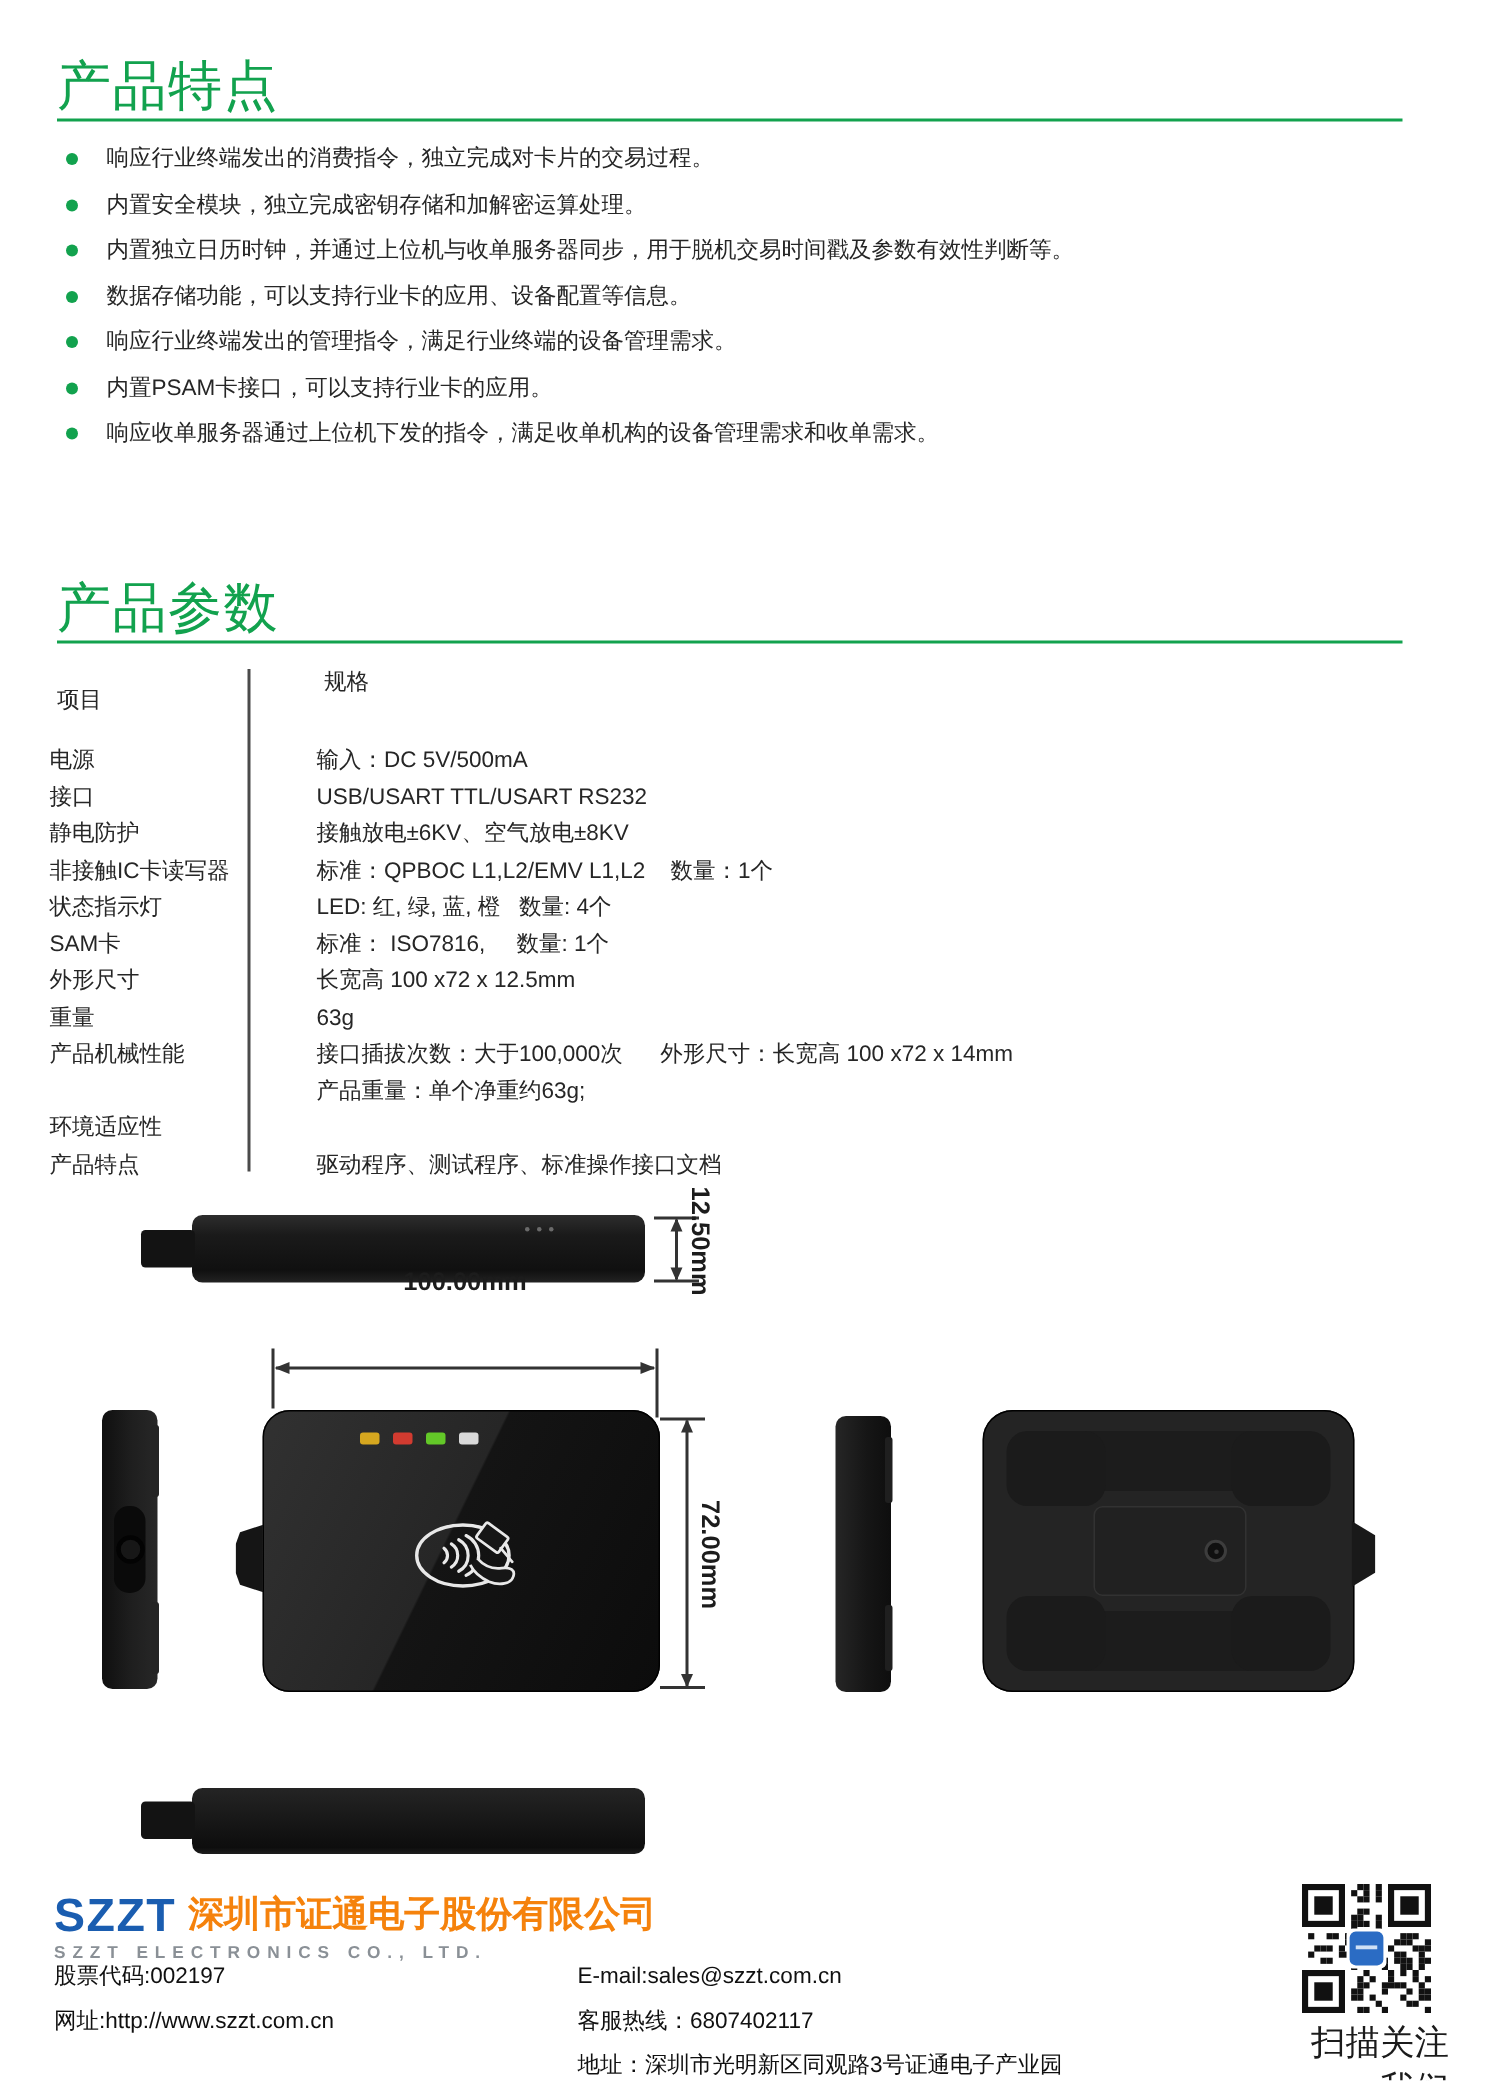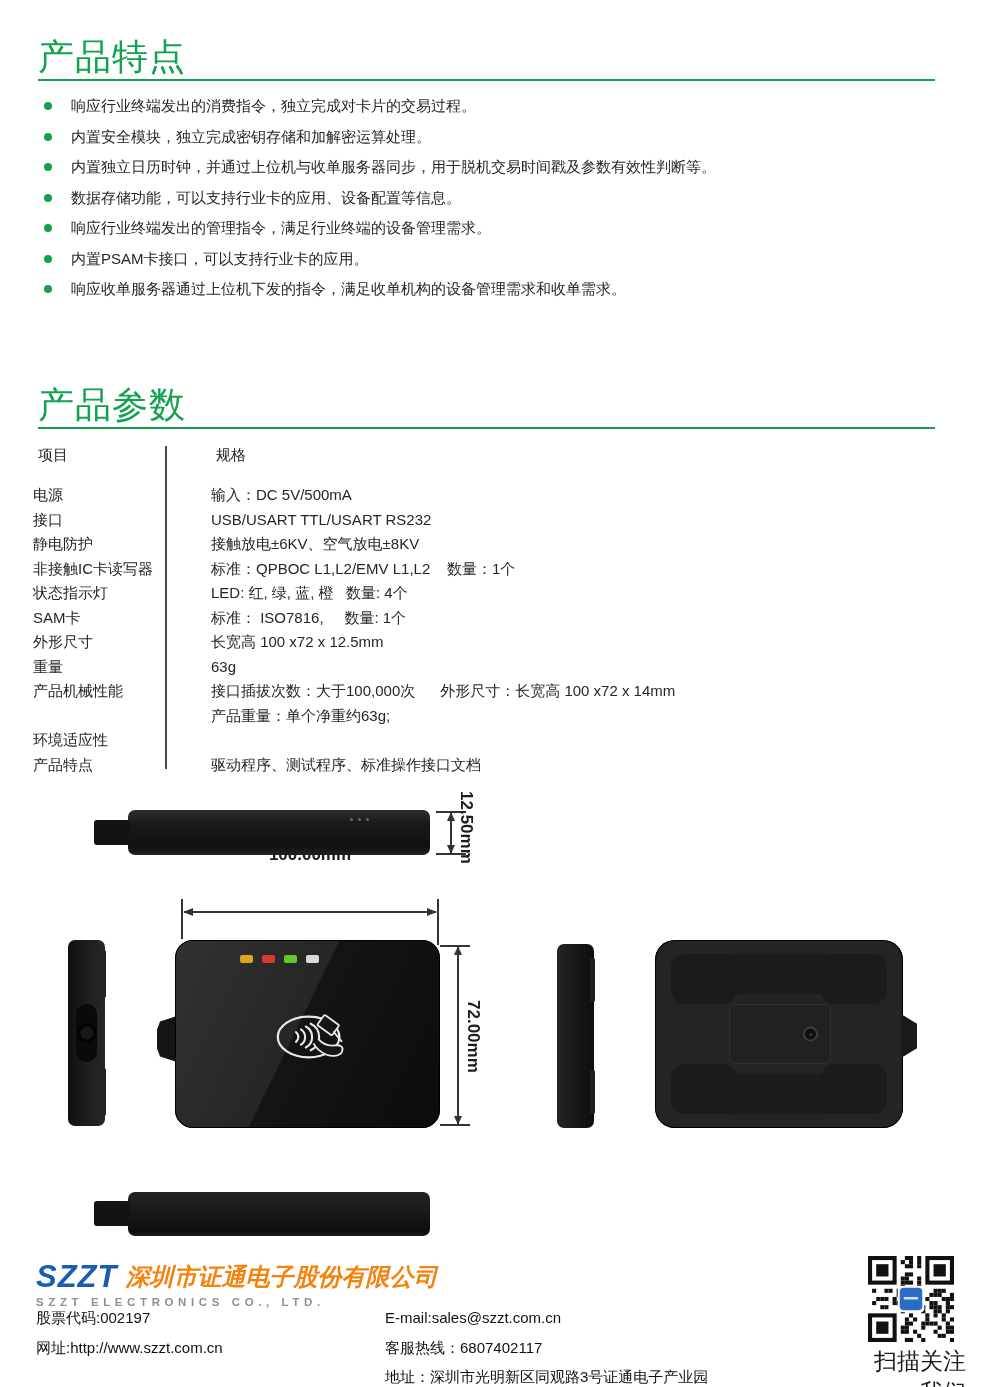--- a/index.html
+++ b/index.html
@@ -21,21 +21,21 @@
   .fdot{width:8px;height:8px;border-radius:50%;background:var(--green);margin:5px 19px 0 6px;flex:none;}
   .fitem-text{font-size:15px;color:#262626;line-height:18.5px;font-weight:500;}
 
   
   .params{position:absolute;left:33px;top:356px;width:902px;}
   .params .sec-title,.params .sec-rule{margin-left:5px;}
   .ptable{position:relative;margin-top:15px;font-size:15px;color:#262626;font-weight:500;}
   .ptable::before{content:"";position:absolute;left:132px;top:2px;bottom:8px;width:2px;background:#4a4a4a;}
   .prow{display:flex;line-height:24.5px;}
   .pheader{line-height:22px;margin-bottom:17px;}
-  .pheader .plabel{padding-left:5px;}
+  .pheader .plabel{padding-left:5px;margin-top:12px;}
   .plabel{width:132px;flex:none;}
   .pvals{padding-left:46px;}
   .pline{white-space:pre-wrap;}
 
   
   .dline{background:var(--dim);}
   .arrU{width:0;height:0;border-left:4px solid transparent;border-right:4px solid transparent;border-bottom:9px solid var(--dim);}
   .arrD{width:0;height:0;border-left:4px solid transparent;border-right:4px solid transparent;border-top:9px solid var(--dim);}
   .arrL{width:0;height:0;border-top:4px solid transparent;border-bottom:4px solid transparent;border-right:10px solid var(--dim);}
   .arrR{width:0;height:0;border-top:4px solid transparent;border-bottom:4px solid transparent;border-left:10px solid var(--dim);}
@@ -56,21 +56,21 @@
   .leds{position:absolute;left:65px;top:15px;display:flex;gap:9px;}
   .led{width:13px;height:8px;border-radius:2px;}
   .backbody{border-radius:20px;background:#242424;box-shadow:inset 0 0 0 1px #000;}
   .bpad{position:absolute;background:#1b1b1b;border-radius:14px;width:66px;height:50px;}
   .bband{position:absolute;background:#1c1c1c;border-radius:10px;left:40px;width:168px;height:40px;}
   .bplate{position:absolute;left:74px;top:64px;width:100px;height:58px;background:#212121;border:1px solid #323232;border-radius:6px;}
   .bscrew{position:absolute;right:12px;top:50%;transform:translateY(-50%);width:11px;height:11px;border-radius:50%;background:#101010;border:2px solid #3d3d3d;}
   .bscrew::after{content:"";position:absolute;left:50%;top:50%;transform:translate(-50%,-50%);width:3px;height:3px;border-radius:50%;background:#3a3a3a;}
 
   
-  .logo-row{display:flex;align-items:flex-end;font-style:italic;}
+  .logo-row{display:flex;align-items:flex-end;}
   .logo-en{font-size:31px;font-weight:800;color:var(--blue);letter-spacing:1px;line-height:30px;}
   .logo-cn{font-size:24px;font-weight:700;color:var(--orange);margin-left:8px;line-height:30px;}
   .logo-sub{font-size:11.5px;color:#8a9096;letter-spacing:4.6px;margin-top:4px;font-weight:600;}
   .contact-line{font-size:15px;color:#101010;line-height:29.5px;white-space:pre-wrap;font-weight:500;}
   .qr-caption{font-size:23px;color:#1b1b1b;text-align:right;}
 </style>
 </head>
 <body>
 
 <div id="page">

